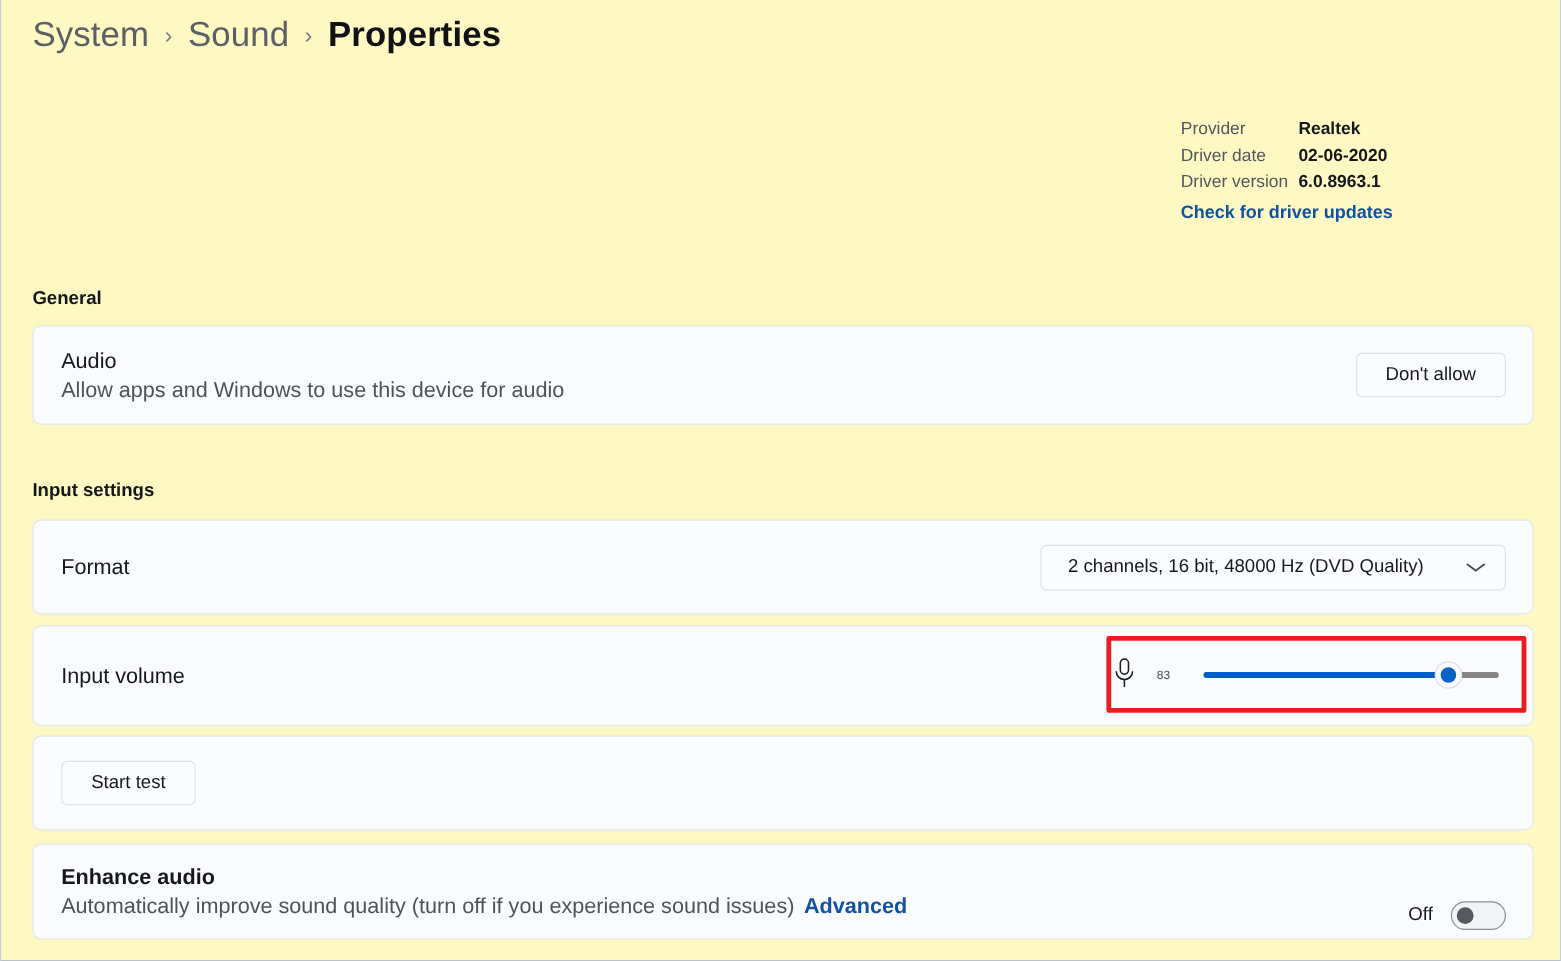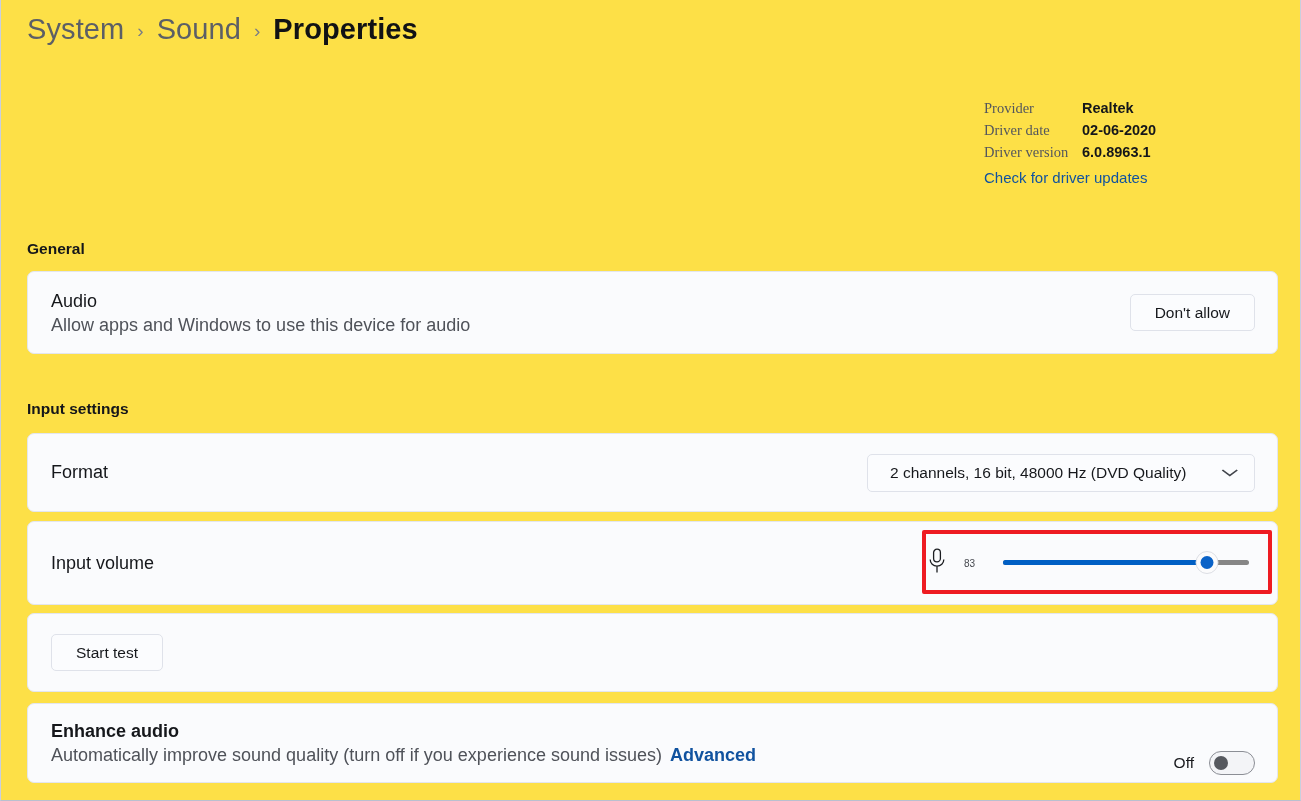--- a/index.html
+++ b/index.html
@@ -11,21 +11,21 @@
   body {
     font-family: "Liberation Sans", sans-serif;
     background: #eef1f9;
     color: #1b1b1b;
     -webkit-font-smoothing: antialiased;
   }
   .window {
     position: relative;
     width: 1301px;
     height: 801px;
-    background: #fde047;
+    background: #fef9c3;
     border-left: 1px solid #c9cfdd;
     border-right: 1px solid #c9cfdd;
     border-bottom: 1px solid #b9c0d0;
     overflow: hidden;
   }
 
   
   .breadcrumb {
     position: absolute;
     left: 26px;
@@ -94,28 +94,29 @@
   }
 
   .driver-info {
     position: absolute;
     right: 42px;
     top: 18px;
     width: 250px;
     font-size: 14.5px;
   }
   .driver-row { display: flex; margin-bottom: 6px; line-height: 16px; }
-  .driver-key { width: 98px; color: #53565d; flex: none; font-family: Liberation Serif, serif; }
+  .driver-key { width: 98px; color: #53565d; flex: none; }
   .driver-val { color: #14161a; font-weight: bold; }
   .driver-link {
     color: #10529f;
     font-size: 15px;
     margin-top: 3px;
     display: inline-block;
     cursor: pointer;
+    font-weight: bold;
   }
 
   
   .section-title {
     position: absolute;
     left: 26px;
     font-size: 15.5px;
     font-weight: bold;
     color: #14161a;
   }

